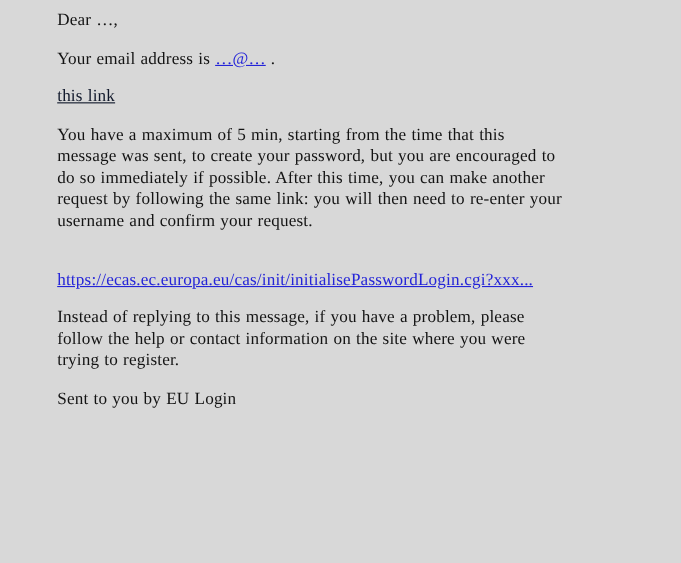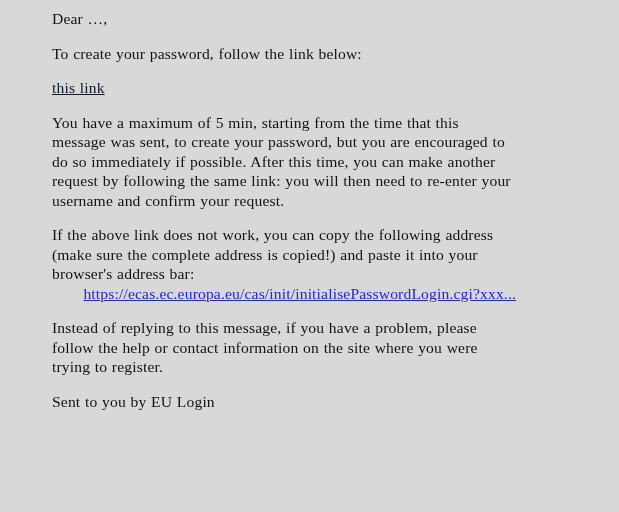--- a/index.html
+++ b/index.html
@@ -49,38 +49,37 @@
   a.inline-link {
     color: #2424d8;
     text-decoration: underline;
     text-underline-offset: 1px;
   }
   .url-line {
     display: block;
   }
   .nowrap {
     white-space: nowrap;
-    text-align: right;
   }
 </style>
 </head>
 <body>
 
 <div id="email-body">
 
   <p class="para">Dear …,</p>
 
 
+  <p class="para"><span>Your email address is </span><a class="inline-link" href="#">…@…</a><span> .</span></p>
 
-  <p class="para">To create your password, follow the link below:</p>
 
   <p class="para link-para"><a class="link" href="#">this link</a></p>
 
   <p class="para">You have a maximum of 5 min, starting from the time that this message was sent, to create your password, but you are encouraged to do so immediately if possible.  After this time, you can make another request by following the same link: you will then need to re-enter your username and confirm your request.</p>
 
-  <p class="para"><span>If the above link does not work, you can copy the following address (make sure the complete address is copied!) and paste it into your browser's address bar:</span><br><a class="inline-link url-line nowrap" href="#">https://ecas.ec.europa.eu/cas/init/initialisePasswordLogin.cgi?xxx...</a></p>
+  <p class="para"><br><a class="inline-link url-line nowrap" href="#">https://ecas.ec.europa.eu/cas/init/initialisePasswordLogin.cgi?xxx...</a></p>
 
   <p class="para">Instead of replying to this message, if you have a problem, please follow the help or contact information on the site where you were trying to register.</p>
 
 
   <p class="para">Sent to you by EU Login</p>
 
 </div>
 
 </body></html>

